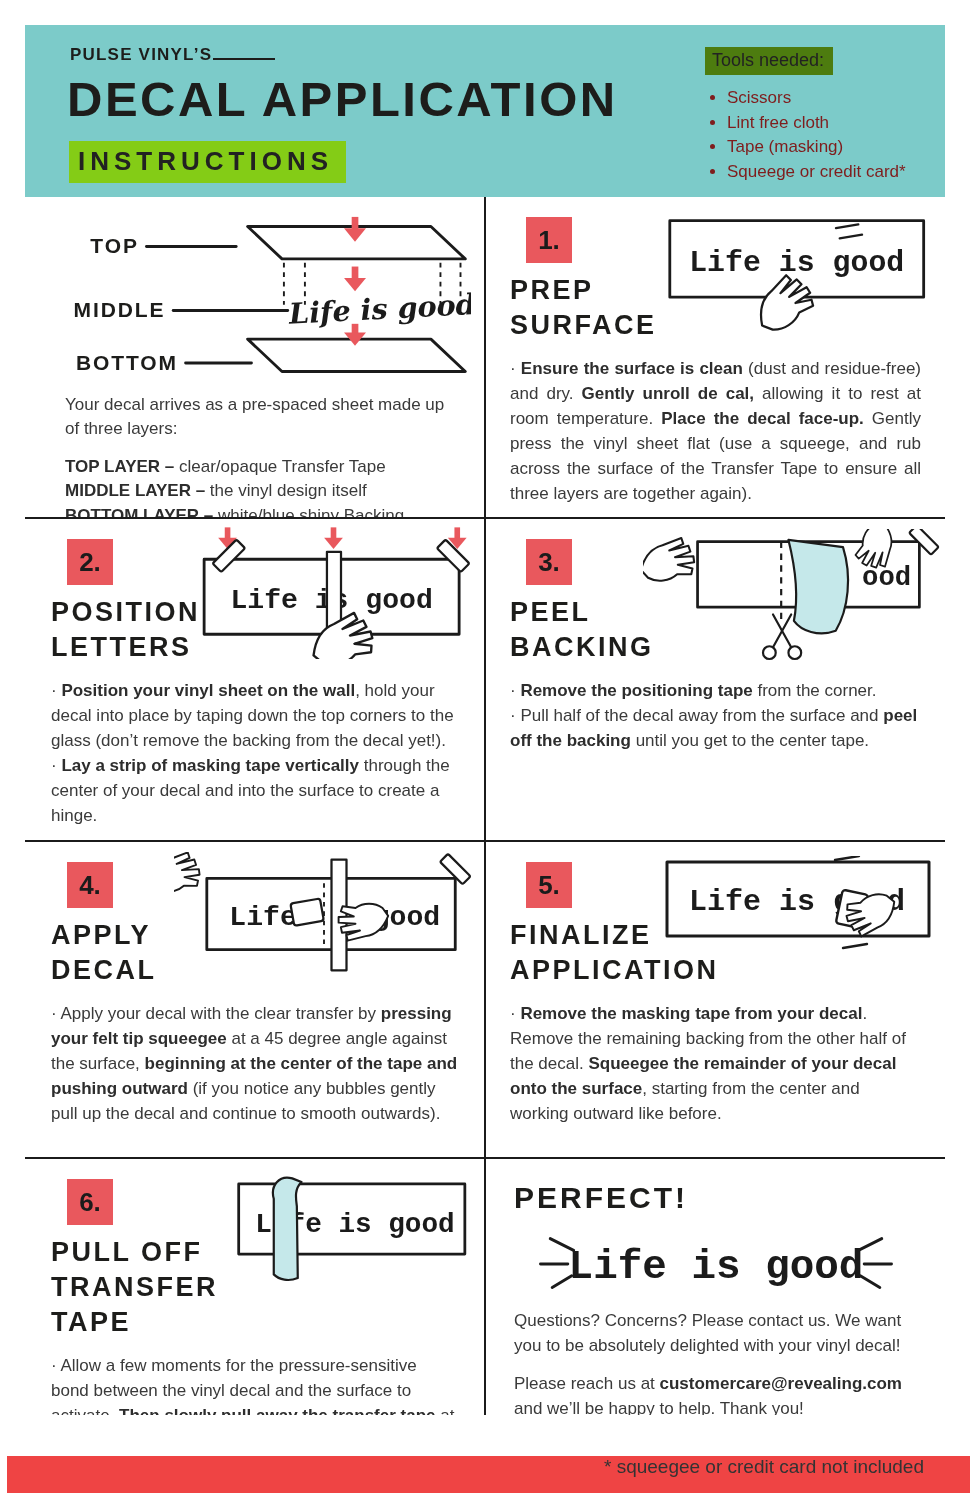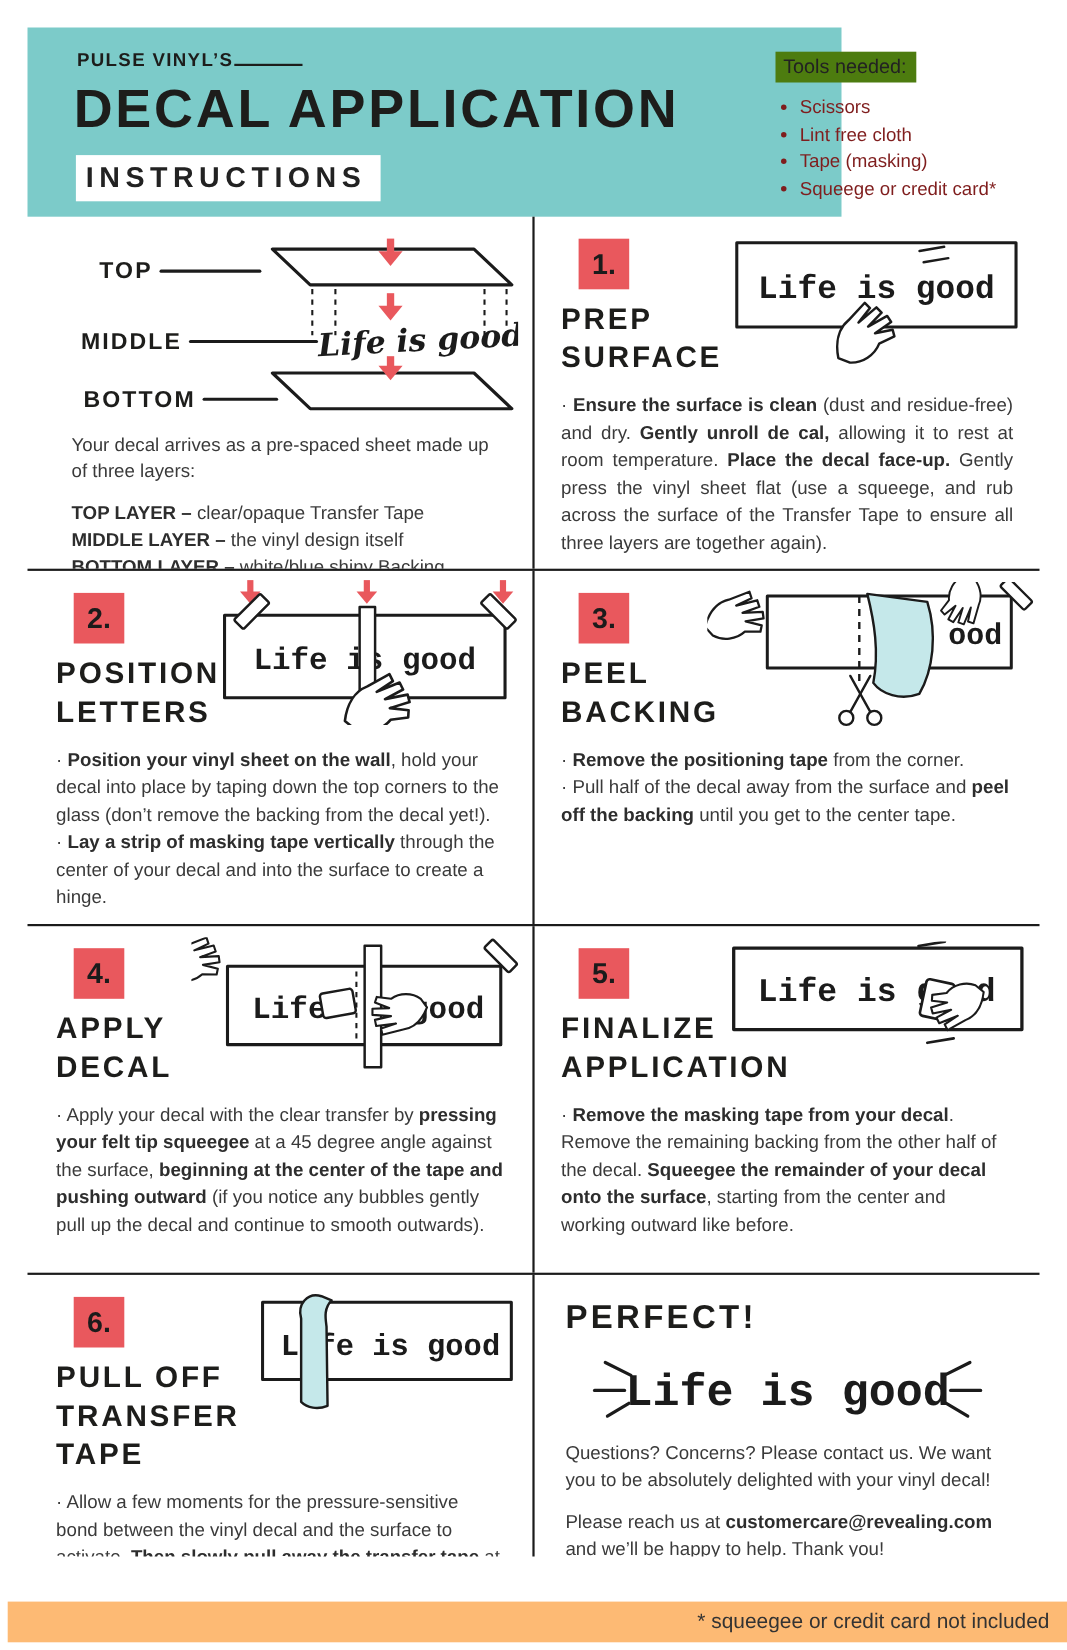--- a/index.html
+++ b/index.html
@@ -6,39 +6,39 @@
   html,body { margin:0; padding:0; }
   body {
     width:970px; height:1500px; background:#ffffff;
     font-family:"Liberation Sans", sans-serif; color:#3a3a3a;
     position:relative; overflow:hidden;
   }
   .page { position:absolute; inset:0; }
 
   
   .banner {
-    position:absolute; left:25px; top:25px; width:740px; height:172px;
+    position:absolute; left:25px; top:25px; width:920px; height:172px;
     background:#7ccbc9;
   }
   .brand {
     position:absolute; left:45px; top:20px;
     font-size:17px; font-weight:bold; letter-spacing:1.2px; color:#1d1d1b;
   }
   .brand-line {
     display:inline-block; width:62px; height:2px; background:#1d1d1b;
     margin-left:1px; vertical-align:baseline;
   }
   .main-title {
     position:absolute; left:42px; top:46px;
     font-size:49px; font-weight:bold; letter-spacing:2.5px; color:#1d1d1b;
     white-space:pre-line;
   }
   .subtitle {
     position:absolute; left:44px; top:116px;
-    background:#ffffff; padding:5px 13px 6px 9px;
+    background:#84cc16; padding:5px 13px 6px 9px;
     font-size:26px; font-weight:600; letter-spacing:5px; color:#222;
   }
   .tools { position:absolute; left:680px; top:22px; width:235px; }
   .tools-label {
     display:inline-block; background:#4d7c0f; padding:3px 9px 4px 7px;
     font-size:18px; color:#222;
   }
   .tools ul { margin:11px 0 0 22px; padding:0; font-size:17px; line-height:1.45; color:#7f1d1d; }
   .tools li { margin:0; }
 
@@ -80,22 +80,22 @@
     margin:4px 0 0 4px; font-size:30px; font-weight:bold;
     letter-spacing:3px; color:#1d1d1b;
   }
   .perfect-decal { display:block; margin:10px auto 6px auto; }
   .perfect-body { font-size:17px; line-height:1.45; margin-left:4px; }
   .perfect-body p { margin:0 0 14px 0; }
 
   
   .footer-strip {
     position:absolute; left:7px; right:0; bottom:7px; height:37px;
-    background:#fdba74; display:flex; align-items:center; justify-content:flex-end;
-    padding-right:16px; font-size:19px; color:#333;
+    background:#ef4444; display:flex; align-items:flex-start; justify-content:flex-end;
+    padding-right:46px; font-size:19px; color:#333;
   }
 
   
   svg text.decal {
     font-family:"Liberation Mono", monospace; font-weight:bold; fill:#1b1b1b;
   }
   svg text.script {
     font-family:"DejaVu Serif", serif; font-style:italic; font-weight:bold; fill:#1b1b1b;
   }
   svg text.dlabel {

